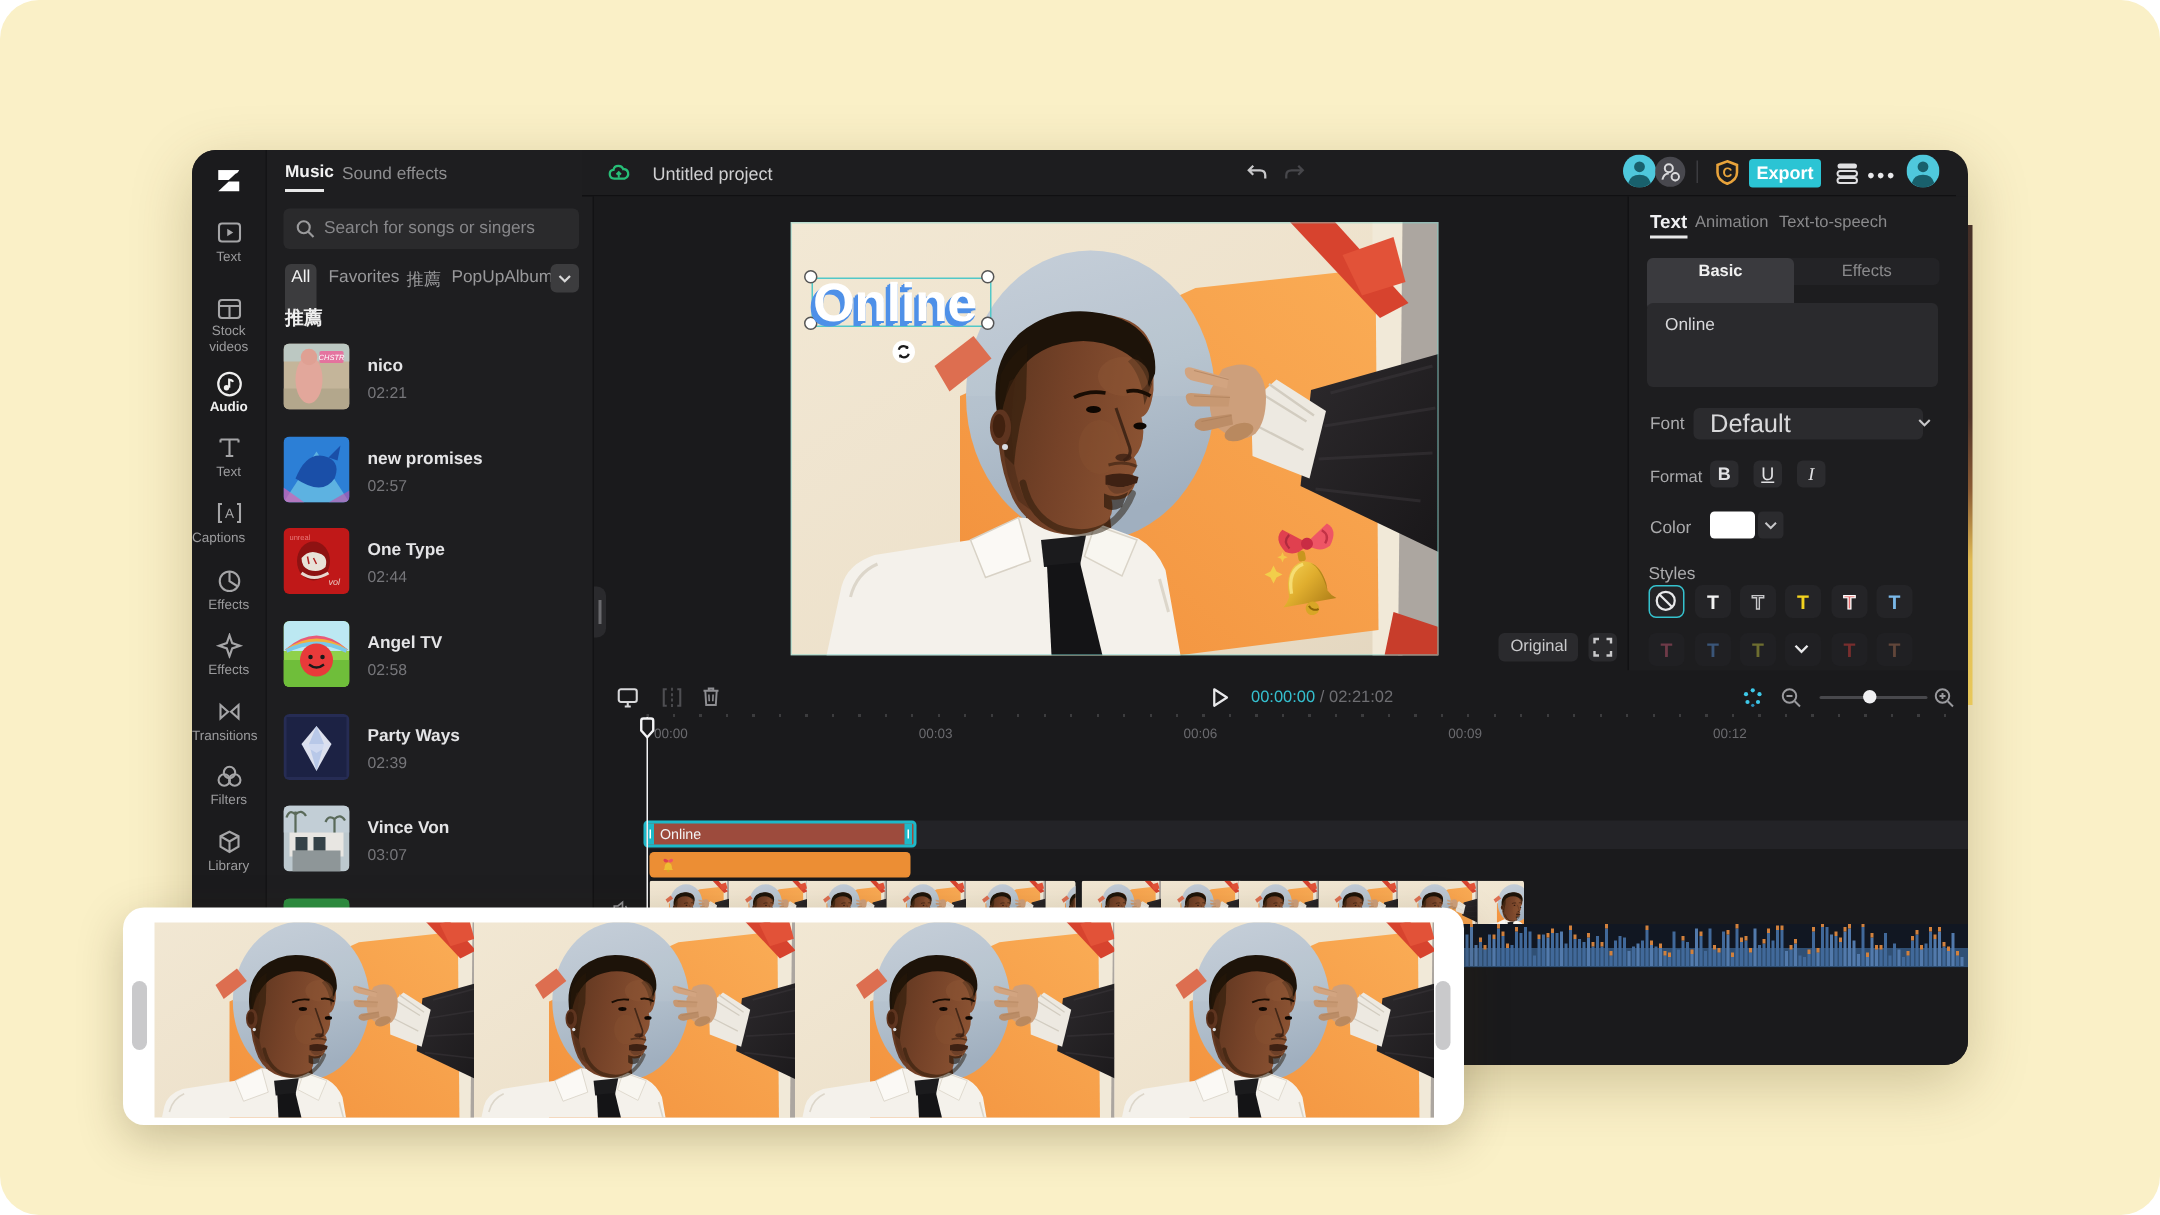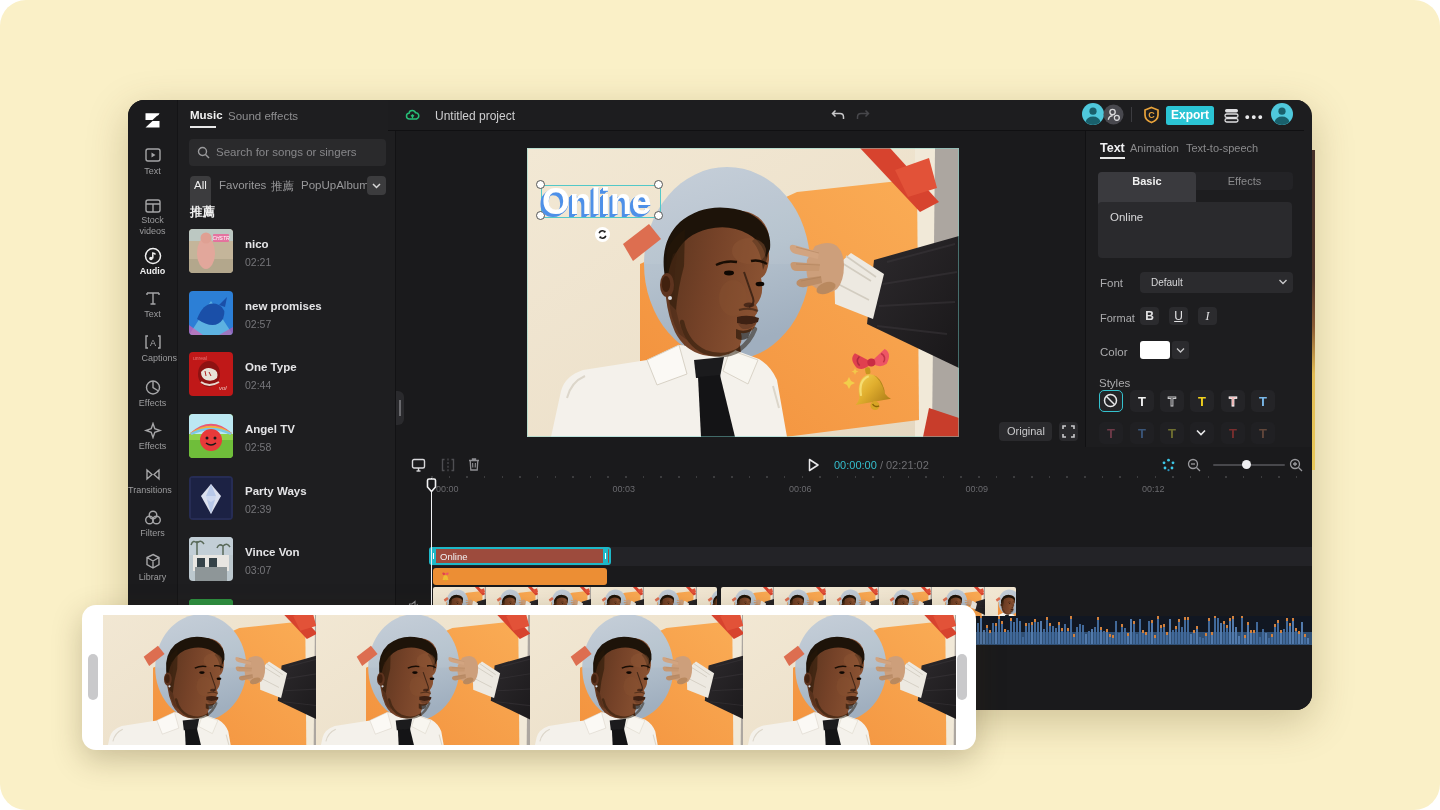--- a/index.html
+++ b/index.html
@@ -130,21 +130,21 @@
         </svg></div>
       <div style="position:absolute;left:0;right:0;top:166px;text-align:center;font-size:9px;font-weight:700;color:#EFEFEF">Audio</div>
       <div style="position:absolute;left:14px;top:190px;width:22px;height:18px"><svg width="22" height="17" viewBox="0 0 22 17">
           <path d="M5 3 L17 3 M11 3 L11 14 M8.5 14 L13.5 14 M5 3 L5 5 M17 3 L17 5" stroke="#A5A5A7" stroke-width="1.4" fill="none"></path>
         </svg></div>
       <div style="position:absolute;left:0;right:0;top:209px;text-align:center;font-size:9px;color:#9C9C9E">Text</div>
       <div style="position:absolute;left:14px;top:234px;width:22px;height:18px"><svg width="22" height="17" viewBox="0 0 22 17">
           <path d="M6 2 L4 2 L4 14 L6 14 M16 2 L18 2 L18 14 L16 14" stroke="#A5A5A7" stroke-width="1.4" fill="none"></path>
           <text x="11" y="11.5" font-size="9" fill="#A5A5A7" text-anchor="middle" font-family="Liberation Sans">A</text>
         </svg></div>
-      <div style="position:absolute;left:0;right:0;top:253px;text-align:right;font-size:9px;color:#9C9C9E">Captions</div>
+      <div style="position:absolute;left:0;right:0;top:253px;text-align:left;font-size:9px;color:#9C9C9E">Captions</div>
       <div style="position:absolute;left:14px;top:279px;width:22px;height:18px"><svg width="22" height="17" viewBox="0 0 22 17">
           <circle cx="11" cy="8.5" r="6.5" stroke="#A5A5A7" stroke-width="1.4" fill="none"></circle>
           <path d="M11 2 L11 8.5 L16.5 12" stroke="#A5A5A7" stroke-width="1.4" fill="none"></path>
         </svg></div>
       <div style="position:absolute;left:0;right:0;top:298px;text-align:center;font-size:9px;color:#9C9C9E">Effects</div>
       <div style="position:absolute;left:14px;top:322px;width:22px;height:18px"><svg width="22" height="17" viewBox="0 0 22 17">
           <path d="M11 1.5 L12.8 6.7 L18 8.5 L12.8 10.3 L11 15.5 L9.2 10.3 L4 8.5 L9.2 6.7 Z" stroke="#A5A5A7" stroke-width="1.4" fill="none"></path>
         </svg></div>
       <div style="position:absolute;left:0;right:0;top:341px;text-align:center;font-size:9px;color:#9C9C9E">Effects</div>
       <div style="position:absolute;left:14px;top:366px;width:22px;height:18px"><svg width="22" height="17" viewBox="0 0 22 17">
@@ -339,21 +339,21 @@
     <div style="position:absolute;left:957px;top:31px;width:227px;height:316px;background:#1D1D1F;border-left:1px solid #111113;box-sizing:border-box;overflow:hidden">
       <div style="position:absolute;left:14px;top:10px;font-size:12.5px;font-weight:700;color:#F0F0F2">Text</div>
       <div style="position:absolute;left:14px;top:26px;width:25px;height:2px;background:#E8E8E8"></div>
       <div style="position:absolute;left:44px;top:11px;font-size:11px;color:#8A8A8C">Animation</div>
       <div style="position:absolute;left:100px;top:11px;font-size:11px;color:#8A8A8C">Text-to-speech</div>
       <div style="position:absolute;left:12px;top:41px;width:195px;height:18px;background:#232326;border-radius:4px"></div>
       <div style="position:absolute;left:12px;top:41px;width:98px;height:35px;background:#3A3A3E;border-radius:4px;text-align:center;font-size:11px;font-weight:700;color:#F0F0F0;line-height:18px">Basic</div>
       <div style="position:absolute;left:110px;top:41px;width:97px;height:18px;text-align:center;font-size:11px;color:#8A8A8C;line-height:18px">Effects</div>
       <div style="position:absolute;left:12px;top:71px;width:194px;height:56px;background:#2A2A2D;border-radius:4px;font-size:11.5px;color:#D8D8DA;padding:9px 0 0 12px;box-sizing:border-box">Online</div>
       <div style="position:absolute;left:14px;top:146px;font-size:11.5px;color:#ABABAD">Font</div>
-      <div style="position:absolute;left:54px;top:141px;width:153px;height:21px;background:#2B2B2E;border-radius:4px;font-size:10px;color:#D8D8DA;line-height:21px;padding-left:11px;box-sizing:border-box">Default</div>
+      <div style="position:absolute;left:43px;top:141px;width:153px;height:21px;background:#2B2B2E;border-radius:4px;font-size:17px;color:#D8D8DA;line-height:21px;padding-left:11px;box-sizing:border-box">Default</div>
       <svg style="position:absolute;left:192px;top:147px" width="10" height="8" viewBox="0 0 10 8">
         <path d="M1.5 2 L5 5.5 L8.5 2" stroke="#C8C8CA" stroke-width="1.4" fill="none"></path>
       </svg>
       <div style="position:absolute;left:14px;top:181px;font-size:11px;color:#ABABAD">Format</div>
       <div style="position:absolute;left:54px;top:176px;width:19px;height:18px;background:#2B2B2E;border-radius:4px;text-align:center;font-size:12px;color:#E2E2E4;line-height:18px;font-weight:700">B</div>
       <div style="position:absolute;left:83px;top:176px;width:19px;height:18px;background:#2B2B2E;border-radius:4px;text-align:center;font-size:12px;color:#E2E2E4;line-height:18px;text-decoration:underline">U</div>
       <div style="position:absolute;left:112px;top:176px;width:19px;height:18px;background:#2B2B2E;border-radius:4px;text-align:center;font-size:12px;color:#E2E2E4;line-height:18px;font-style:italic;font-family:Liberation Serif">I</div>
       <div style="position:absolute;left:14px;top:215px;font-size:11.5px;color:#ABABAD">Color</div>
       <div style="position:absolute;left:54px;top:210px;width:30px;height:18px;background:#FFF;border-radius:3px"></div>
       <div style="position:absolute;left:86px;top:210px;width:17px;height:18px;background:#2B2B2E;border-radius:3px"><svg width="17" height="18" viewBox="0 0 17 18">

